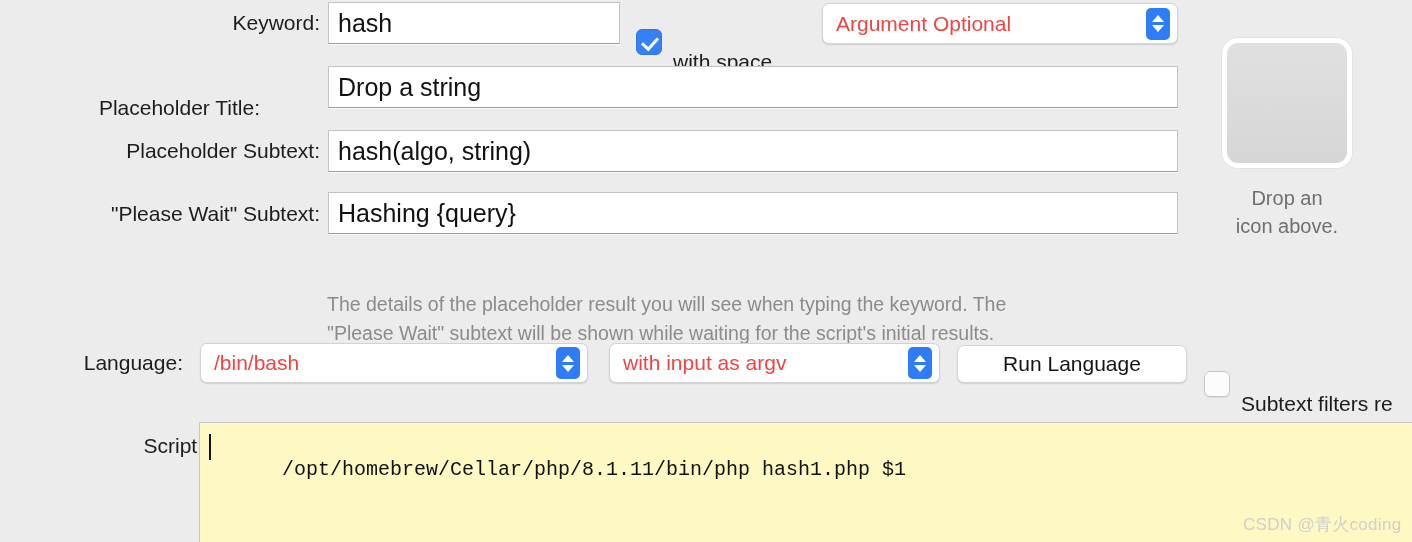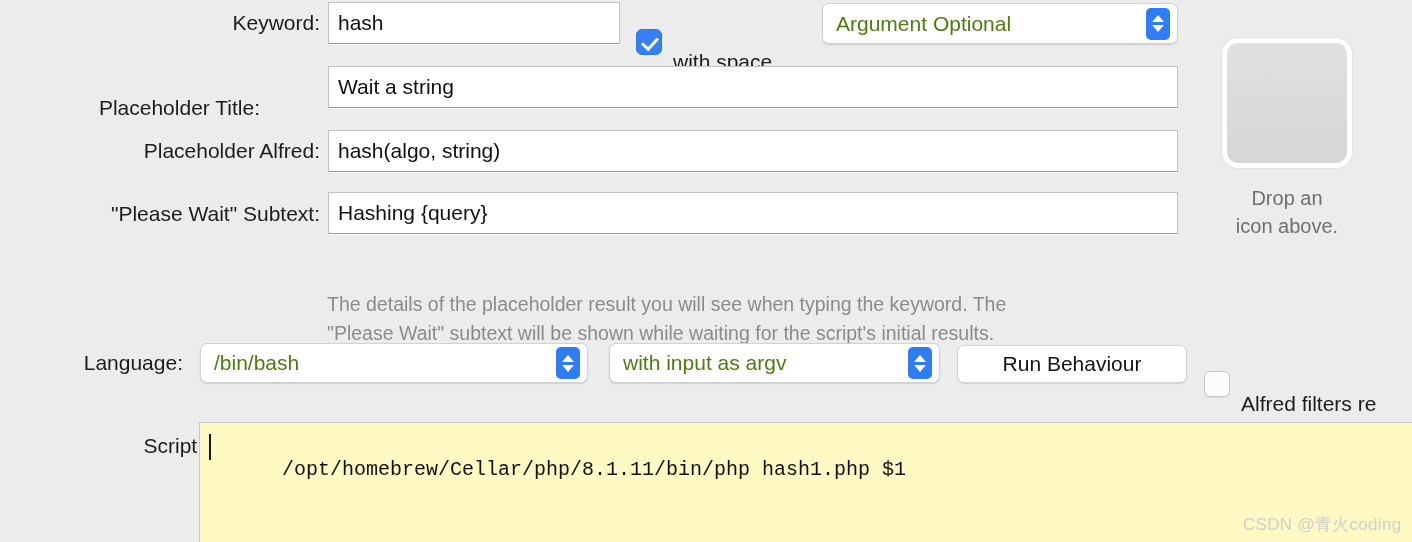--- a/index.html
+++ b/index.html
@@ -36,40 +36,40 @@
   
   .textfield {
     position: absolute;
     background: #ffffff;
     border: 1px solid #c2c2c2;
     border-bottom-color: #9a9a9a;
     box-sizing: border-box;
     display: flex;
     align-items: center;
     padding-left: 9px;
-    font-size: 21px;
+    font-size: 25px;
     color: #111111;
     border-radius: 1px;
     box-shadow: 0 1px 0 rgba(255,255,255,0.8);
     white-space: nowrap;
     overflow: hidden;
   }
 
   
   .popup {
     position: absolute;
     background: #ffffff;
     border: 1px solid #d2d2d2;
     border-radius: 7px;
     box-sizing: border-box;
     display: flex;
     align-items: center;
     padding-left: 13px;
     font-size: 21px;
-    color: #4d7c0f;
+    color: #ef4444;
     box-shadow: 0 1px 1.5px rgba(0,0,0,0.13);
     white-space: nowrap;
     overflow: hidden;
   }
   .popup .arrows {
     position: absolute;
     right: 7px;
     top: 50%;
     transform: translateY(-50%);
     width: 24px;
@@ -241,23 +241,23 @@
   <div class="popup" style="left:822px; top:3px; width:356px; height:41px;">
     <span>Argument Optional</span>
     <span class="arrows">
       <span class="up"></span>
         <span class="down"></span>
     </span>
   </div>
 
   <div class="label" style="right:1152px; top:77px;margin-top:20px;">Placeholder Title:</div>
 
-  <div class="textfield" style="left:328px; top:66px; width:850px; height:42px;" title="Placeholder Title">Wait a string</div>
-
-  <div class="label" style="right:1092px; top:140px;">Placeholder Alfred:</div>
+  <div class="textfield" style="left:328px; top:66px; width:850px; height:42px;" title="Placeholder Title">Drop a string</div>
+
+  <div class="label" style="right:1092px; top:140px;">Placeholder Subtext:</div>
 
   <div class="textfield" style="left:328px; top:130px; width:850px; height:42px;" title="Placeholder Subtext">hash(algo, string)</div>
 
   <div class="label" style="right:1092px; top:203px;">"Please Wait" Subtext:</div>
 
   <div class="textfield" style="left:328px; top:192px; width:850px; height:42px;" title="&quot;Please Wait&quot; Subtext">Hashing {query}</div>
 
   <div class="helptext" style="left:327px; top:250px; width:850px;margin-top:40px;">The details of the placeholder result you will see when typing the keyword. The
 "Please Wait" subtext will be shown while waiting for the script's initial results.</div>
 
@@ -278,25 +278,25 @@
   </div>
 
   <div class="popup" style="left:200px; top:343px; width:388px; height:40px;">
     <span>/bin/bash</span>
     <span class="arrows">
       <span class="up"></span>
         <span class="down"></span>
     </span>
   </div>
 
-  <div class="pushbutton" style="left:957px; top:345px; width:230px; height:38px;">Run Behaviour</div>
+  <div class="pushbutton" style="left:957px; top:345px; width:230px; height:38px;">Run Language</div>
 
   <div class="checkrow" style="left:1204px; top:351px;">
     <div class="checkbox off"></div>
-    <div class="ctext">Alfred filters re</div>
+    <div class="ctext">Subtext filters re</div>
   </div>
 
   <div class="label" style="right:1209px; top:435px;">Script:</div>
 
   <div class="scriptarea" style="left:199px; top:422px; width:1213px; height:120px;">
     <div class="codeline">
       <span class="caret"></span><span>/opt/homebrew/Cellar/php/8.1.11/bin/php hash1.php $1</span>
     </div>
   </div>
 

